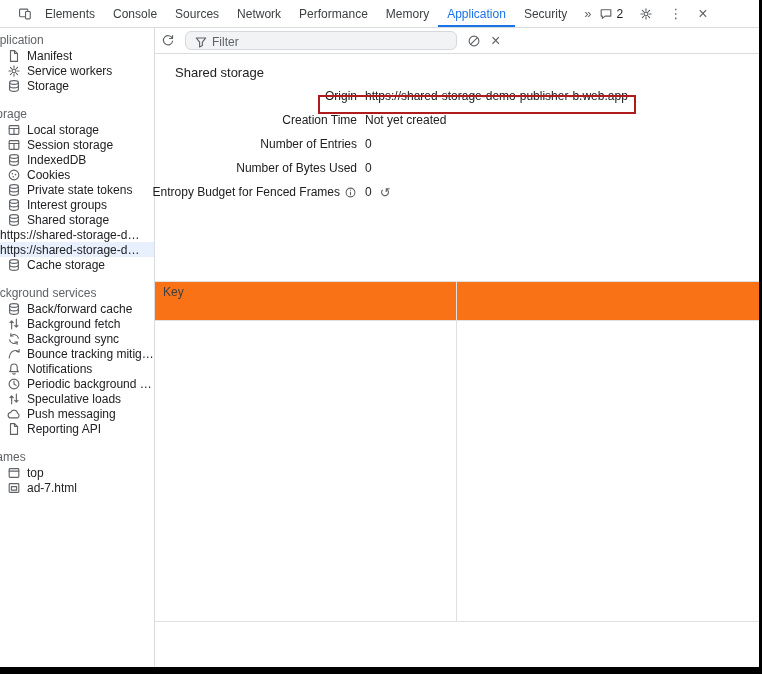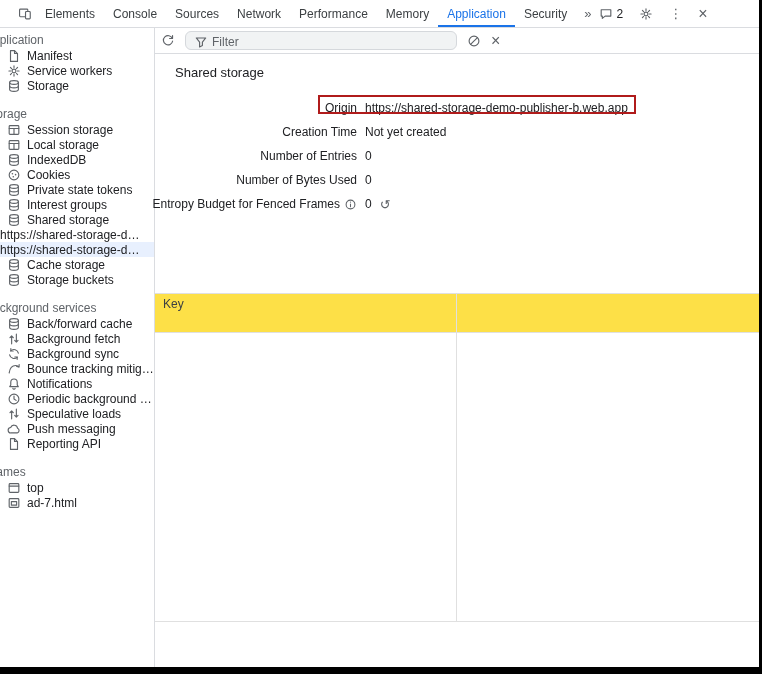--- a/index.html
+++ b/index.html
@@ -30,29 +30,29 @@
   .sb-label{overflow:hidden;text-overflow:ellipsis}
   
   .main{flex:1;display:flex;flex-direction:column;min-width:0}
   .main-toolbar{height:26px;min-height:26px;border-bottom:1px solid #dadce0;display:flex;align-items:center;padding:0 6px;gap:10px;color:#5f6368}
   .mt-btn{display:flex;align-items:center;cursor:pointer}
   .mt-x{font-size:16px;line-height:1}
   .filter-box{width:272px;height:19px;background:#f1f3f4;border:1px solid #d5d8dc;border-radius:6px;display:flex;align-items:flex-end;padding:0 8px;gap:4px}
   .filter-box input{border:none;outline:none;background:transparent;font:inherit;color:#202124;width:100%}
   .filter-box input::placeholder{color:#5f6368}
   .main-title{padding:11px 0 0 20px;font-size:13px;height:30px}
-  .report{padding-left:2px;margin-top:12px}
+  .report{padding-left:2px;margin-top:0}
   .report-row{height:24px;display:flex;align-items:center}
   .report-label{width:200px;display:flex;justify-content:flex-end;align-items:center;gap:4px;white-space:nowrap}
   .report-label .info{display:flex;color:#5f6368;cursor:pointer}
   .report-value{margin-left:8px;display:flex;align-items:center;gap:8px;white-space:nowrap}
   .reset{color:#5f6368;font-size:13px;cursor:pointer}
   
   .grid{margin-top:77px;border-top:1px solid #e0e0e0;display:flex;flex-direction:column;flex:1;min-height:0}
-  .grid-header{height:39px;min-height:21px;background:#fde047;border-bottom:1px solid #e0e0e0;display:flex}
+  .grid-header{height:39px;min-height:21px;background:#f97316;border-bottom:1px solid #e0e0e0;display:flex}
   .grid-col{width:50%;padding:3px 8px;color:#3c4043}
   .grid-col.key{border-right:1px solid #e0e0e0}
   .grid-body{flex:1;position:relative;background:#fff}
   .grid-body::before{content:"";position:absolute;left:calc(50% - 1px);top:0;bottom:0;width:1px;background:#e0e0e0}
   .grid-footer{height:46px;min-height:46px;border-top:1px solid #e0e0e0}
   
   .edge-right{position:absolute;top:0;right:0;width:3px;height:674px;background:#000}
   .edge-bottom{position:absolute;left:0;top:667px;width:762px;height:7px;background:#000}
   svg{display:block}
 </style>
@@ -134,30 +134,30 @@
         </div>
         <div class="sb-section">
           <div class="sb-header">Storage</div>
           <div class="sb-item">
             <span class="icon">
               <svg width="14" height="14" viewBox="0 0 16 16" fill="none" stroke="currentColor" stroke-width="1.3" stroke-linecap="round" stroke-linejoin="round">
                 <rect x="2.5" y="3" width="11" height="10" rx="1"></rect>
                 <path d="M2.5 6.3h11M8 6.3V13"></path>
               </svg>
             </span>
-            <span class="sb-label">Session storage</span>
+            <span class="sb-label">Local storage</span>
           </div>
           <div class="sb-item">
             <span class="icon">
               <svg width="14" height="14" viewBox="0 0 16 16" fill="none" stroke="currentColor" stroke-width="1.3" stroke-linecap="round" stroke-linejoin="round">
                 <rect x="2.5" y="3" width="11" height="10" rx="1"></rect>
                 <path d="M2.5 6.3h11M8 6.3V13"></path>
               </svg>
             </span>
-            <span class="sb-label">Local storage</span>
+            <span class="sb-label">Session storage</span>
           </div>
           <div class="sb-item">
             <span class="icon">
               <svg width="14" height="14" viewBox="0 0 16 16" fill="none" stroke="currentColor" stroke-width="1.3" stroke-linecap="round" stroke-linejoin="round">
                 <ellipse cx="8" cy="4" rx="5" ry="2.1"></ellipse>
                 <path d="M3 4v8c0 1.16 2.24 2.1 5 2.1s5-.94 5-2.1V4"></path>
                 <path d="M3 8c0 1.16 2.24 2.1 5 2.1S13 9.16 13 8"></path>
               </svg>
             </span>
             <span class="sb-label">IndexedDB</span>
@@ -211,30 +211,20 @@
           </div>
           <div class="sb-item">
             <span class="icon">
               <svg width="14" height="14" viewBox="0 0 16 16" fill="none" stroke="currentColor" stroke-width="1.3" stroke-linecap="round" stroke-linejoin="round">
                 <ellipse cx="8" cy="4" rx="5" ry="2.1"></ellipse>
                 <path d="M3 4v8c0 1.16 2.24 2.1 5 2.1s5-.94 5-2.1V4"></path>
                 <path d="M3 8c0 1.16 2.24 2.1 5 2.1S13 9.16 13 8"></path>
               </svg>
             </span>
             <span class="sb-label">Cache storage</span>
-          </div>
-          <div class="sb-item">
-            <span class="icon">
-              <svg width="14" height="14" viewBox="0 0 16 16" fill="none" stroke="currentColor" stroke-width="1.3" stroke-linecap="round" stroke-linejoin="round">
-                <ellipse cx="8" cy="4" rx="5" ry="2.1"></ellipse>
-                <path d="M3 4v8c0 1.16 2.24 2.1 5 2.1s5-.94 5-2.1V4"></path>
-                <path d="M3 8c0 1.16 2.24 2.1 5 2.1S13 9.16 13 8"></path>
-              </svg>
-            </span>
-            <span class="sb-label">Storage buckets</span>
           </div>
         </div>
         <div class="sb-section">
           <div class="sb-header">Background services</div>
           <div class="sb-item">
             <span class="icon">
               <svg width="14" height="14" viewBox="0 0 16 16" fill="none" stroke="currentColor" stroke-width="1.3" stroke-linecap="round" stroke-linejoin="round">
                 <ellipse cx="8" cy="4" rx="5" ry="2.1"></ellipse>
                 <path d="M3 4v8c0 1.16 2.24 2.1 5 2.1s5-.94 5-2.1V4"></path>
                 <path d="M3 8c0 1.16 2.24 2.1 5 2.1S13 9.16 13 8"></path>

